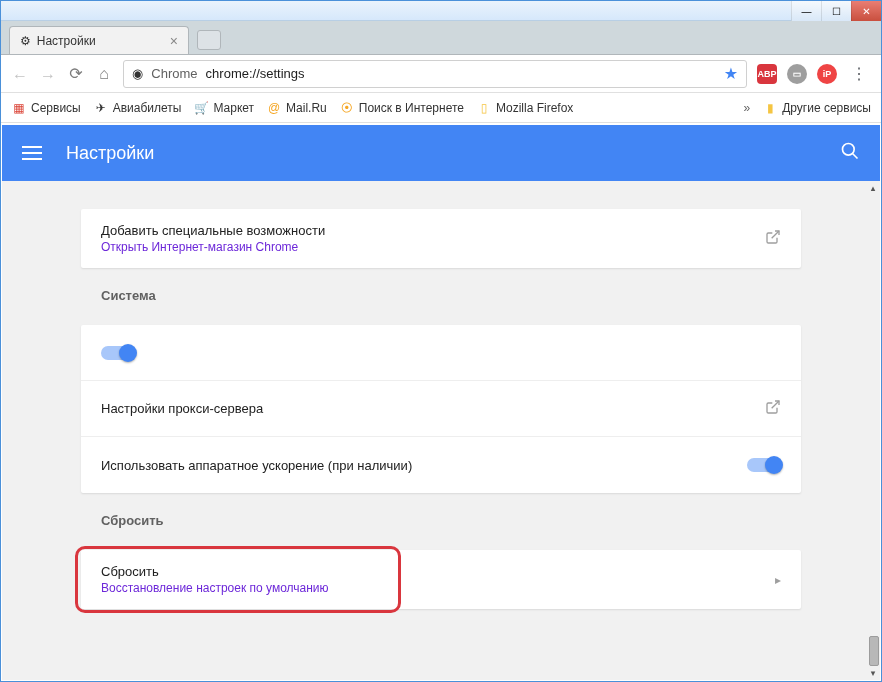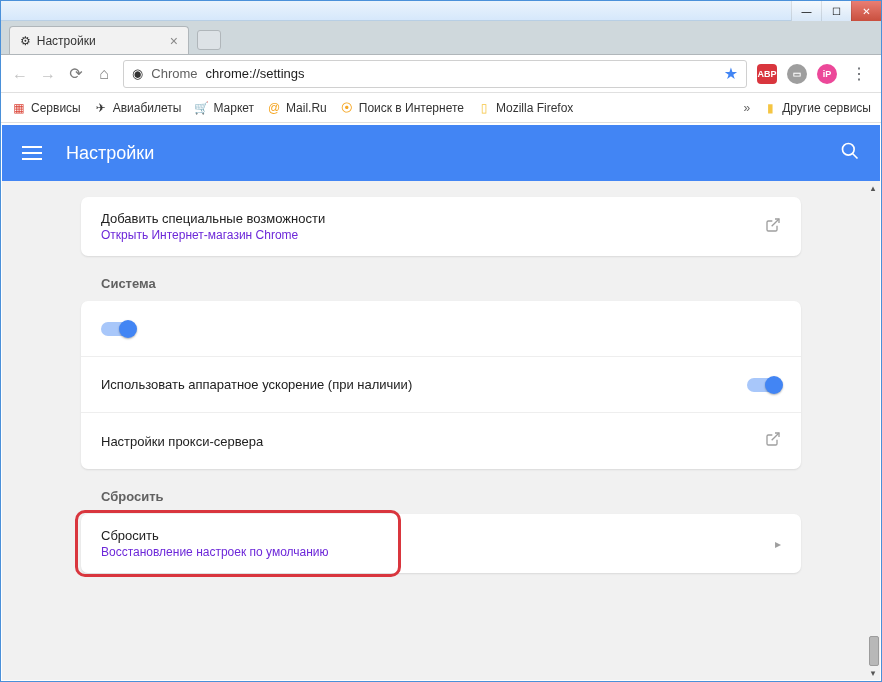--- a/index.html
+++ b/index.html
@@ -24,21 +24,21 @@
 .toolbar { height: 38px; display: flex; align-items: center; gap: 10px; padding: 0 10px; border-bottom: 1px solid #e0e0e0; }
 .nav-ico { color: #7d7d7d; font-size: 16px; width: 18px; text-align: center; }
 .nav-ico.disabled { color: #c3c3c3; }
 .omnibox { flex: 1; height: 28px; border: 1px solid #d0d0d0; border-radius: 3px; display: flex; align-items: center; padding: 0 8px; gap: 8px; font-size: 13px; color: #333; }
 .omnibox .chrome-label { color: #616161; }
 .omnibox .path { color: #212121; text-align: right; }
 .omnibox .star { margin-left: auto; color: #4285f4; font-size: 16px; }
 .ext-ico { width: 20px; height: 20px; border-radius: 50%; display: flex; align-items: center; justify-content: center; font-size: 9px; font-weight: bold; color: #fff; }
 .abp { background: #d9363e; border-radius: 4px; }
 .gray { background: #9e9e9e; }
-.blue { background: #ec4899; }
+.blue { background: #ef4444; }
 .menu-dots { color: #5f6368; font-size: 16px; padding: 0 4px; }
 
 
 .bookmarks { height: 30px; display: flex; align-items: center; gap: 12px; padding: 0 10px; border-bottom: 1px solid #e0e0e0; font-size: 12px; color: #333; overflow: hidden; }
 .bm { display: flex; align-items: center; gap: 4px; white-space: nowrap; }
 .bm-ico { width: 16px; height: 16px; display: inline-flex; align-items: center; justify-content: center; font-size: 12px; }
 .apps { color: #db4437; }
 .bm-overflow { margin-left: auto; color: #666; }
 .other-bm { display: flex; align-items: center; gap: 4px; }
 
@@ -50,21 +50,21 @@
 .settings-title { font-size: 18px; font-weight: 400; }
 .search-ico { margin-left: auto; color: #fff; font-size: 18px; }
 
 .scroll-area { height: calc(100% - 56px); overflow-y: auto; padding: 16px 0; position: relative; }
 .scroll-area::-webkit-scrollbar { width: 16px; }
 .scroll-area::-webkit-scrollbar-track { background: #f1f1f1; }
 .scroll-area::-webkit-scrollbar-thumb { background: #c1c1c1; border-radius: 2px; }
 
 .settings-body { max-width: 720px; margin: 0 auto; }
 
-.card { background: #fff; border-radius: 7px; box-shadow: 0 1px 2px rgba(0,0,0,.1); }
+.card { background: #fff; border-radius: 2px; box-shadow: 0 1px 2px rgba(0,0,0,.1); margin-top: 12px; }
 .row { padding: 14px 20px; display: flex; align-items: center; min-height: 56px; border-bottom: 1px solid #eee; }
 .row:last-child { border-bottom: none; }
 .row-text { flex: 1; }
 .row-title { font-size: 13px; color: #212121; }
 .row-sub { font-size: 12px; color: #6d28d9; margin-top: 2px; }
 .ext-link { color: #9e9e9e; font-size: 16px; }
 .toggle { width: 34px; height: 14px; background: #a8c7fa; border-radius: 10px; position: relative; }
 .toggle::after { content: ""; position: absolute; width: 18px; height: 18px; background: #4285f4; border-radius: 50%; top: -2px; right: -2px; box-shadow: 0 1px 2px rgba(0,0,0,.3); }
 .chev { color: #9e9e9e; font-size: 12px; }
 
@@ -183,36 +183,36 @@
         </div>
 
         <div class="section-label">Система</div>
 
         <div class="card">
           <div class="row">
             <div class="toggle"></div>
           </div>
           <div class="row">
             <div class="row-text">
-              <div class="row-title">Использовать аппаратное ускорение (при наличии)</div>
-            </div>
-            <div class="toggle"></div>
-          </div>
-          <div class="row">
-            <div class="row-text">
               <div class="row-title">Настройки прокси-сервера</div>
             </div>
             <span class="ext-link">
               <svg width="16" height="16" viewBox="0 0 24 24" fill="none" stroke="#9e9e9e" stroke-width="2">
                   <path d="M18 13v6a2 2 0 0 1-2 2H5a2 2 0 0 1-2-2V8a2 2 0 0 1 2-2h6"></path>
                   <polyline points="15 3 21 3 21 9"></polyline>
                   <line x1="10" y1="14" x2="21" y2="3"></line>
                 </svg>
             </span>
           </div>
+          <div class="row">
+            <div class="row-text">
+              <div class="row-title">Использовать аппаратное ускорение (при наличии)</div>
+            </div>
+            <div class="toggle"></div>
+          </div>
         </div>
 
         <div class="section-label">Сбросить</div>
 
         <div class="card highlight-box">
           <div class="highlight-ring"></div>
           <div class="row">
             <div class="row-text">
               <div class="row-title">Сбросить</div>
               <div class="row-sub">Восстановление настроек по умолчанию</div>

